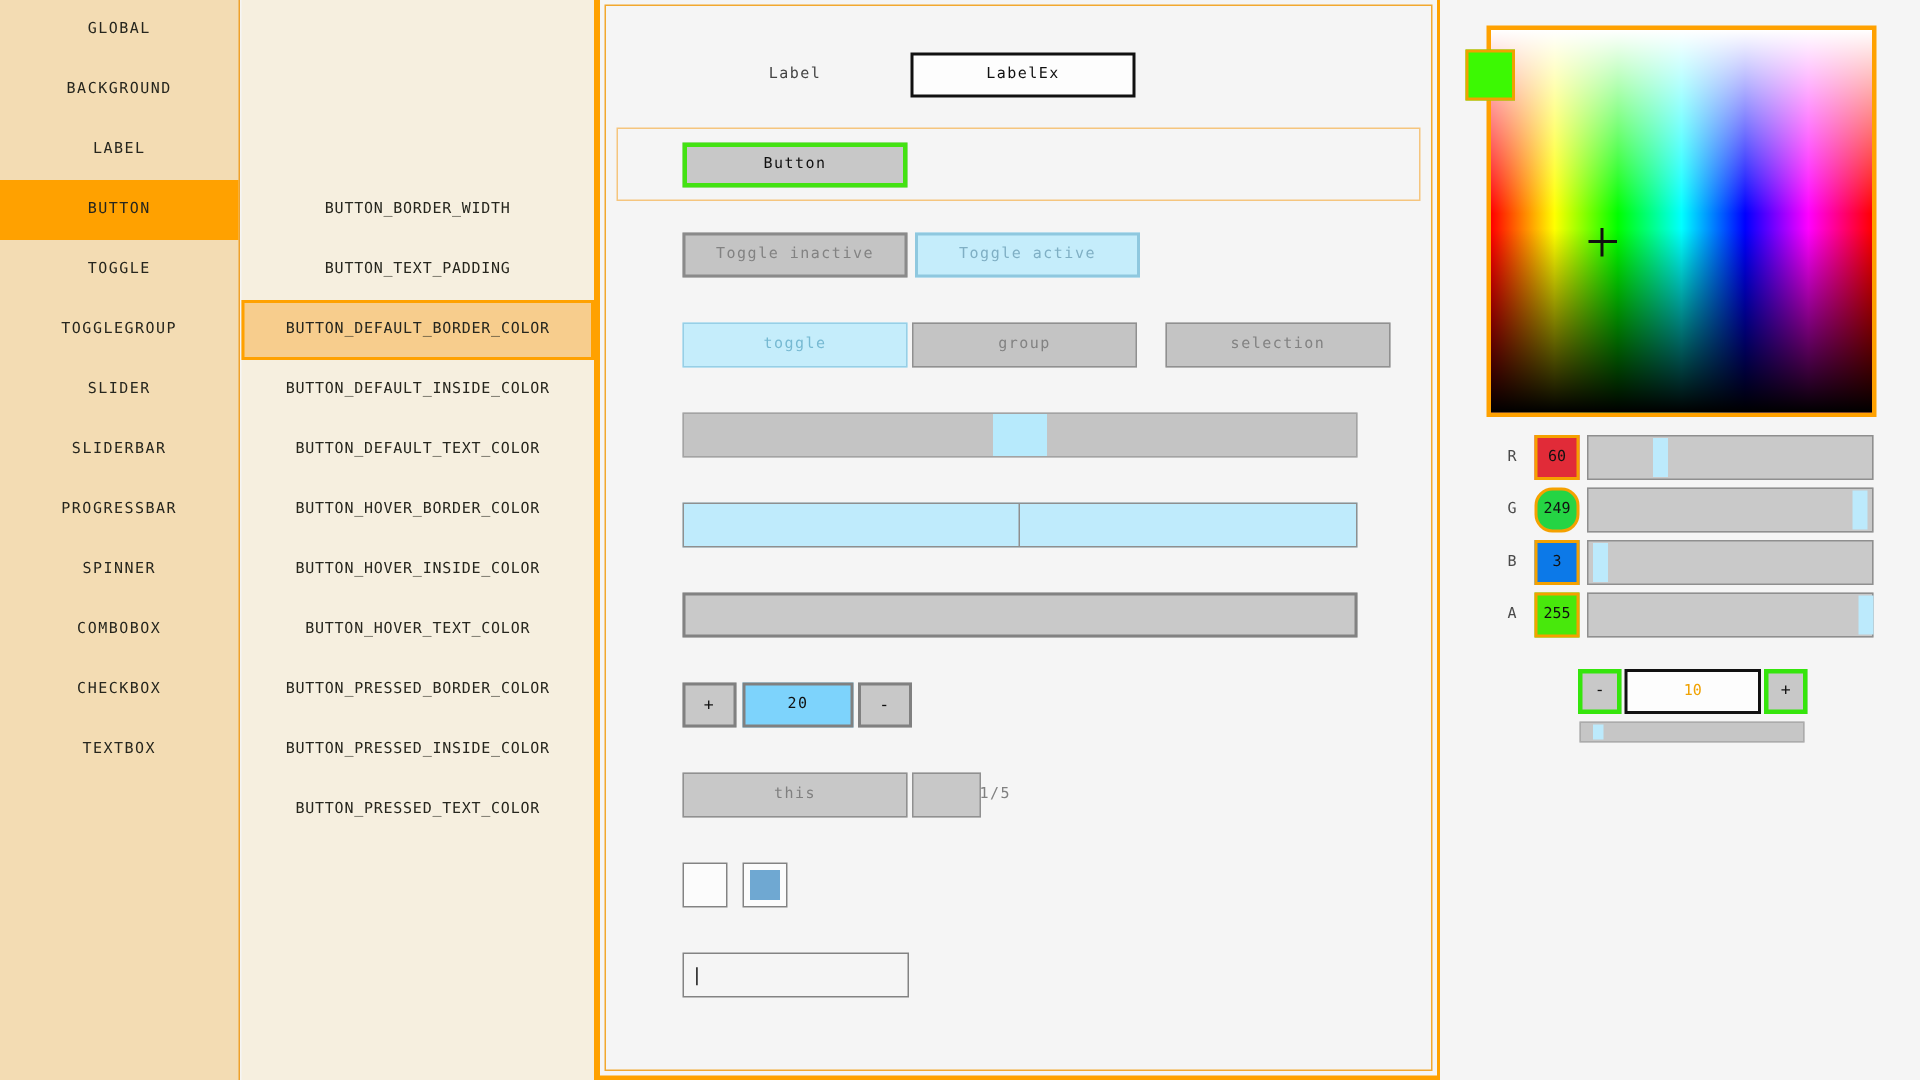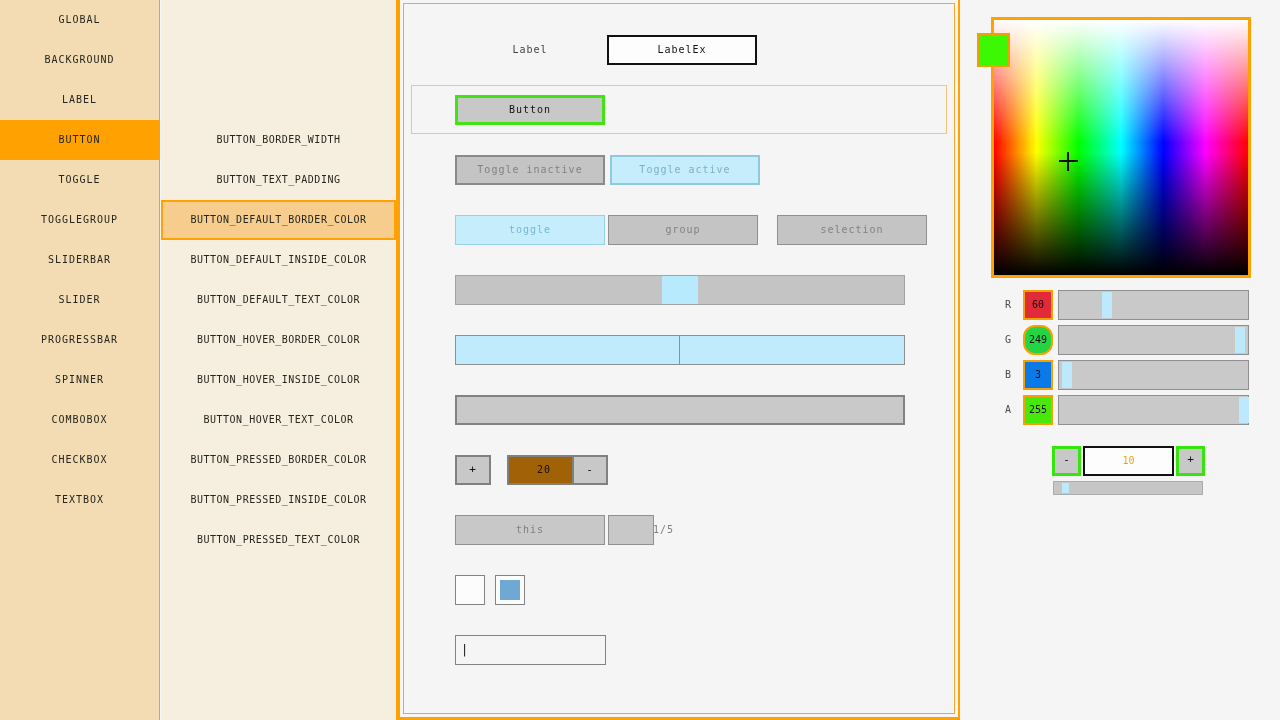--- a/index.html
+++ b/index.html
@@ -81,21 +81,21 @@
   .progressbar {
     left:55px; top:395px; width:450px; height:30px;
     background:#C9C9C9; border:2px solid #828282;
   }
   .spin-btn {
     top:455px; width:36px; height:30px; line-height:26px; text-align:center;
     background:#C8C8C8; border:2px solid #808080; color:#111; font-size:11px;
   }
   .spin-val {
     left:95px; top:455px; width:74px; height:30px; line-height:26px; text-align:center;
-    background:#a16207; border:2px solid #808080; color:#111;margin-left:12px;
+    background:#7dd3fc; border:2px solid #808080; color:#111;
   }
   .combo-main {
     left:55px; top:515px; width:150px; height:30px; line-height:28px; text-align:center;
     background:#C8C8C8; border:1px solid #909090; color:#808080;
   }
   .combo-count {
     left:208px; top:515px; width:28px; height:30px; line-height:28px; text-align:center;
     background:#C8C8C8; border:1px solid #909090; color:#808080;padding-left:44px;
   }
   .checkbox { top:575px; width:30px; height:30px; background:#FCFCFC; border:1px solid #838383; }
@@ -149,23 +149,23 @@
     <div class="sidebar-item">BACKGROUND</div>
 
     <div class="sidebar-item">LABEL</div>
 
     <div class="sidebar-item selected">BUTTON</div>
 
     <div class="sidebar-item">TOGGLE</div>
 
     <div class="sidebar-item">TOGGLEGROUP</div>
 
+    <div class="sidebar-item">SLIDER</div>
+
     <div class="sidebar-item">SLIDERBAR</div>
-
-    <div class="sidebar-item">SLIDER</div>
 
     <div class="sidebar-item">PROGRESSBAR</div>
 
     <div class="sidebar-item">SPINNER</div>
 
     <div class="sidebar-item">COMBOBOX</div>
 
     <div class="sidebar-item">CHECKBOX</div>
 
     <div class="sidebar-item">TEXTBOX</div>

